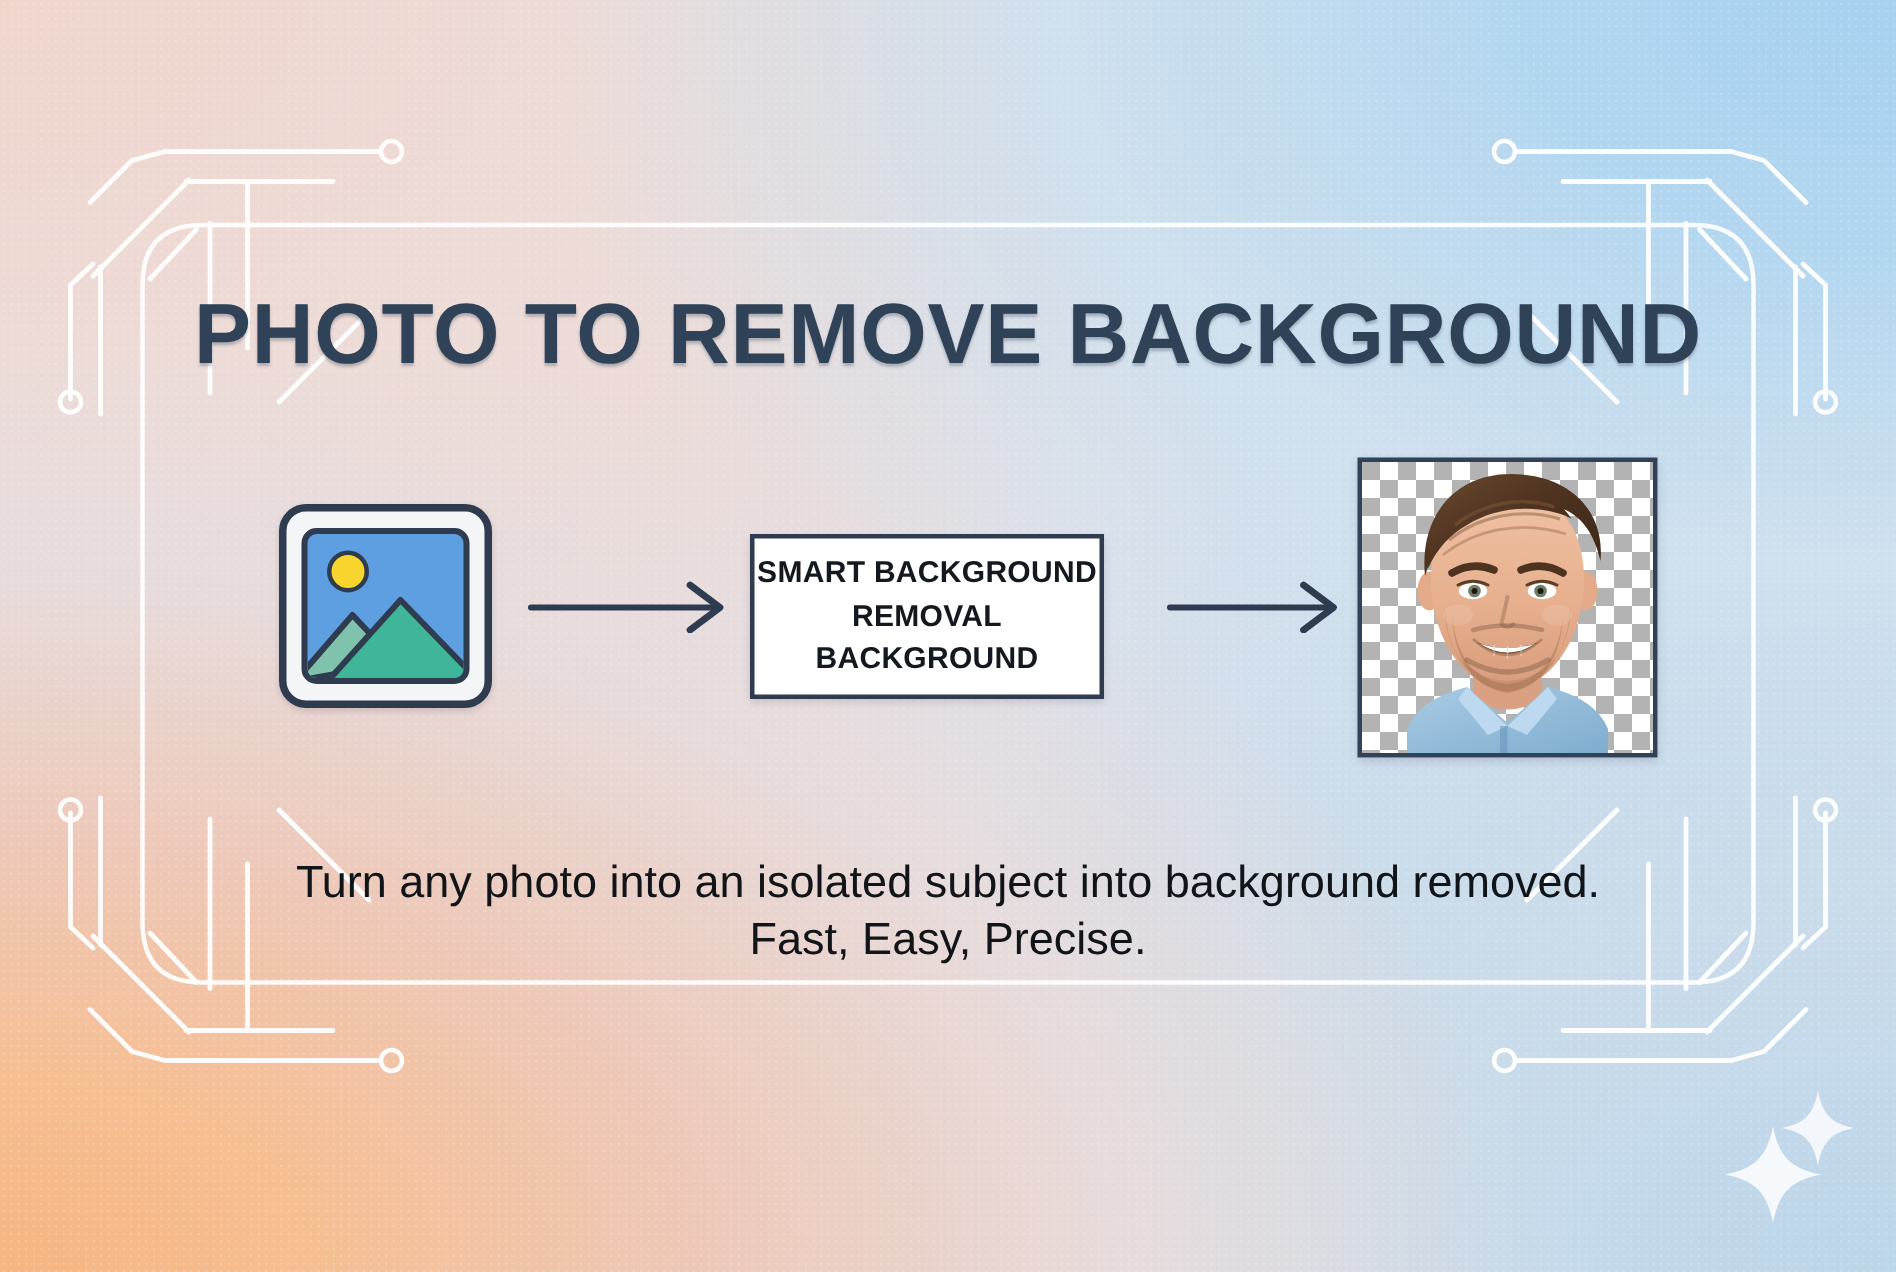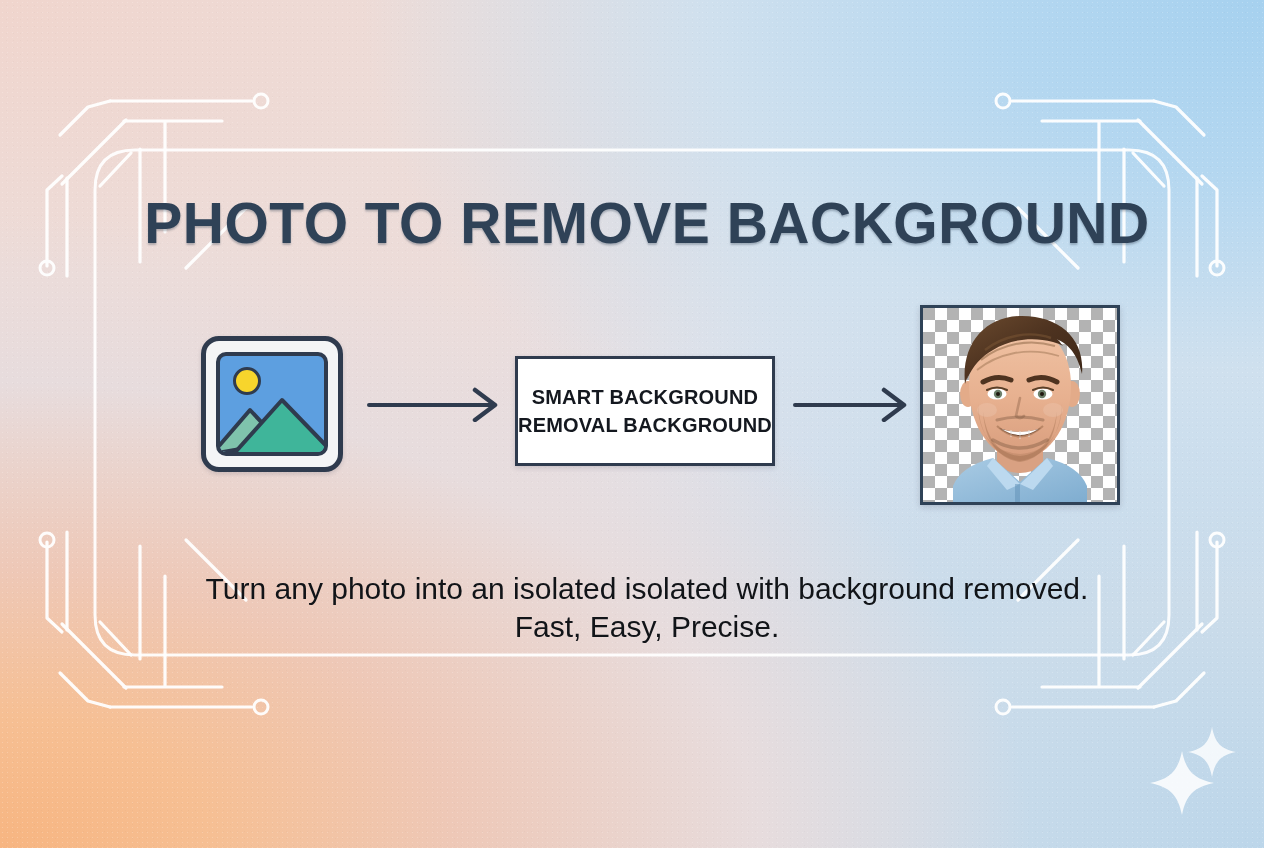--- a/index.html
+++ b/index.html
@@ -44,21 +44,20 @@
   .deco {
     position: absolute;
     inset: 0;
     pointer-events: none;
   }
 
   
   .content {
     position: absolute;
     inset: 0;
-    margin-left: 15px;
   }
 
   .title {
     position: absolute;
     top: 190px;
     left: 0;
     width: 1264px;
     text-align: center;
     font-size: 57px;
     font-weight: bold;
@@ -111,21 +110,21 @@
   
   .arrow {
     position: absolute;
   }
 
   
   .proc-box {
     position: absolute;
     left: 500px;
     top: 356px;
-    width: 260px;
+    width: 236px;
     height: 110px;
     background: #ffffff;
     border: 3px solid #2f3b4e;
     box-sizing: border-box;
     display: flex;
     align-items: center;
     justify-content: center;
     box-shadow: 0 2px 5px rgba(60,60,80,.18);
   }
   .proc-text {
@@ -352,21 +351,21 @@
         <path d="M74 118 Q97 139 120 118" stroke="#a06f50" stroke-width="2" fill="none" opacity=".6"></path>
 
         <path d="M74 112 Q97 106 120 112" stroke="#6b4b33" stroke-width="3" fill="none" opacity=".35" stroke-linecap="round"></path>
         <path d="M70 132 Q97 148 124 132" stroke="#6b4b33" stroke-width="3.5" fill="none" opacity=".35" stroke-linecap="round"></path>
 
         <ellipse cx="64" cy="102" rx="10" ry="7" fill="#ffffff" opacity=".12"></ellipse>
         <ellipse cx="130" cy="102" rx="10" ry="7" fill="#ffffff" opacity=".12"></ellipse>
       </svg>
     </div>
 
-    <div class="caption">Turn any photo into an isolated isolated with background removed. Fast, Easy, Precise.</div>
+    <div class="caption">Turn any photo into an isolated subject into background removed. Fast, Easy, Precise.</div>
 
     <svg class="sparkles" width="90" height="105" viewBox="0 0 90 105" fill="none">
       <path d="M34 28 C38 48 46 56 66 60 C46 64 38 72 34 92 C30 72 22 64 2 60 C22 56 30 48 34 28 Z" fill="#ffffff" opacity=".85"></path>
       <path d="M64 4 C67 20 73 26 88 29 C73 32 67 38 64 54 C61 38 55 32 40 29 C55 26 61 20 64 4 Z" fill="#ffffff" opacity=".80"></path>
     </svg>
 
   </div>
 </div>
 
 </body></html>

